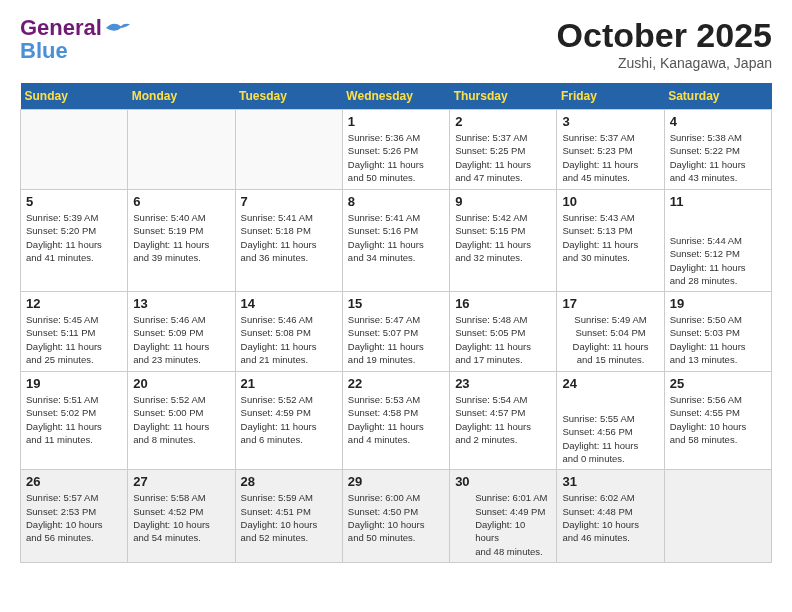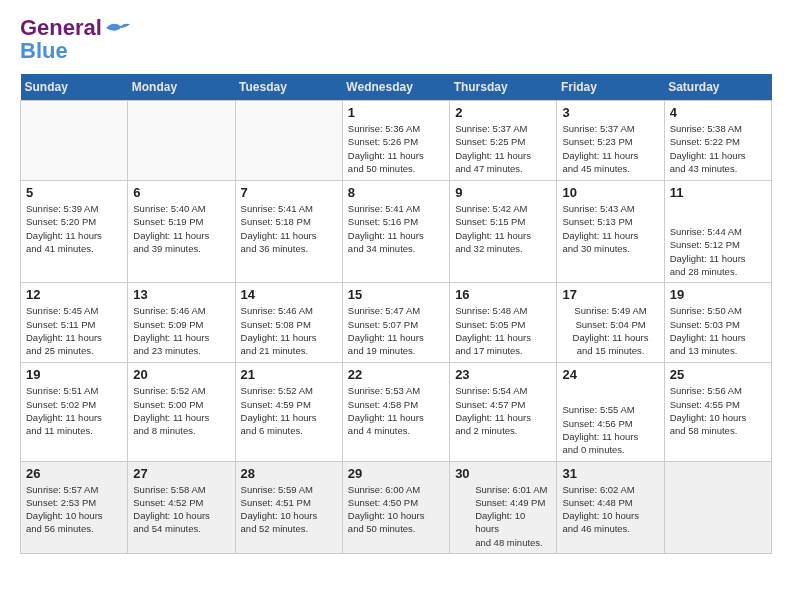--- a/index.html
+++ b/index.html
@@ -50,21 +50,21 @@
       font-size: 14px;
       color: #555;
     }
     table {
       width: 100%;
       border-collapse: collapse;
       table-layout: fixed;
     }
     th {
       background-color: #2563a8;
-      color: #e5e5e5;
+      color: #fde047;
       font-size: 12px;
       font-weight: bold;
       padding: 6px 4px;
       text-align: left;
     }
     td {
       border: 1px solid #ccc;
       vertical-align: top;
       padding: 4px 5px;
       font-size: 10px;
@@ -105,20 +105,22 @@
             <span>General</span>
           </span>
           <svg class="logo-bird" viewBox="0 0 30 20" fill="#4a90d9">
             <path d="M2,10 Q10,2 18,8 Q22,4 28,6 Q22,10 18,10 Q12,16 2,10Z"></path>
           </svg>
         </div>
         <div style="font-size:22px;font-weight:bold;color:#4a90d9;line-height:1;">Blue</div>
       </div>
     </div>
     <div class="title-block">
+      <div class="month-title">October 2025</div>
+      <div class="subtitle">Zushi, Kanagawa, Japan</div>
     </div>
   </div>
 
   <table>
     <thead>
       <tr>
       <th>Sunday</th>
           <th>Monday</th>
           <th>Tuesday</th>
           <th>Wednesday</th>

